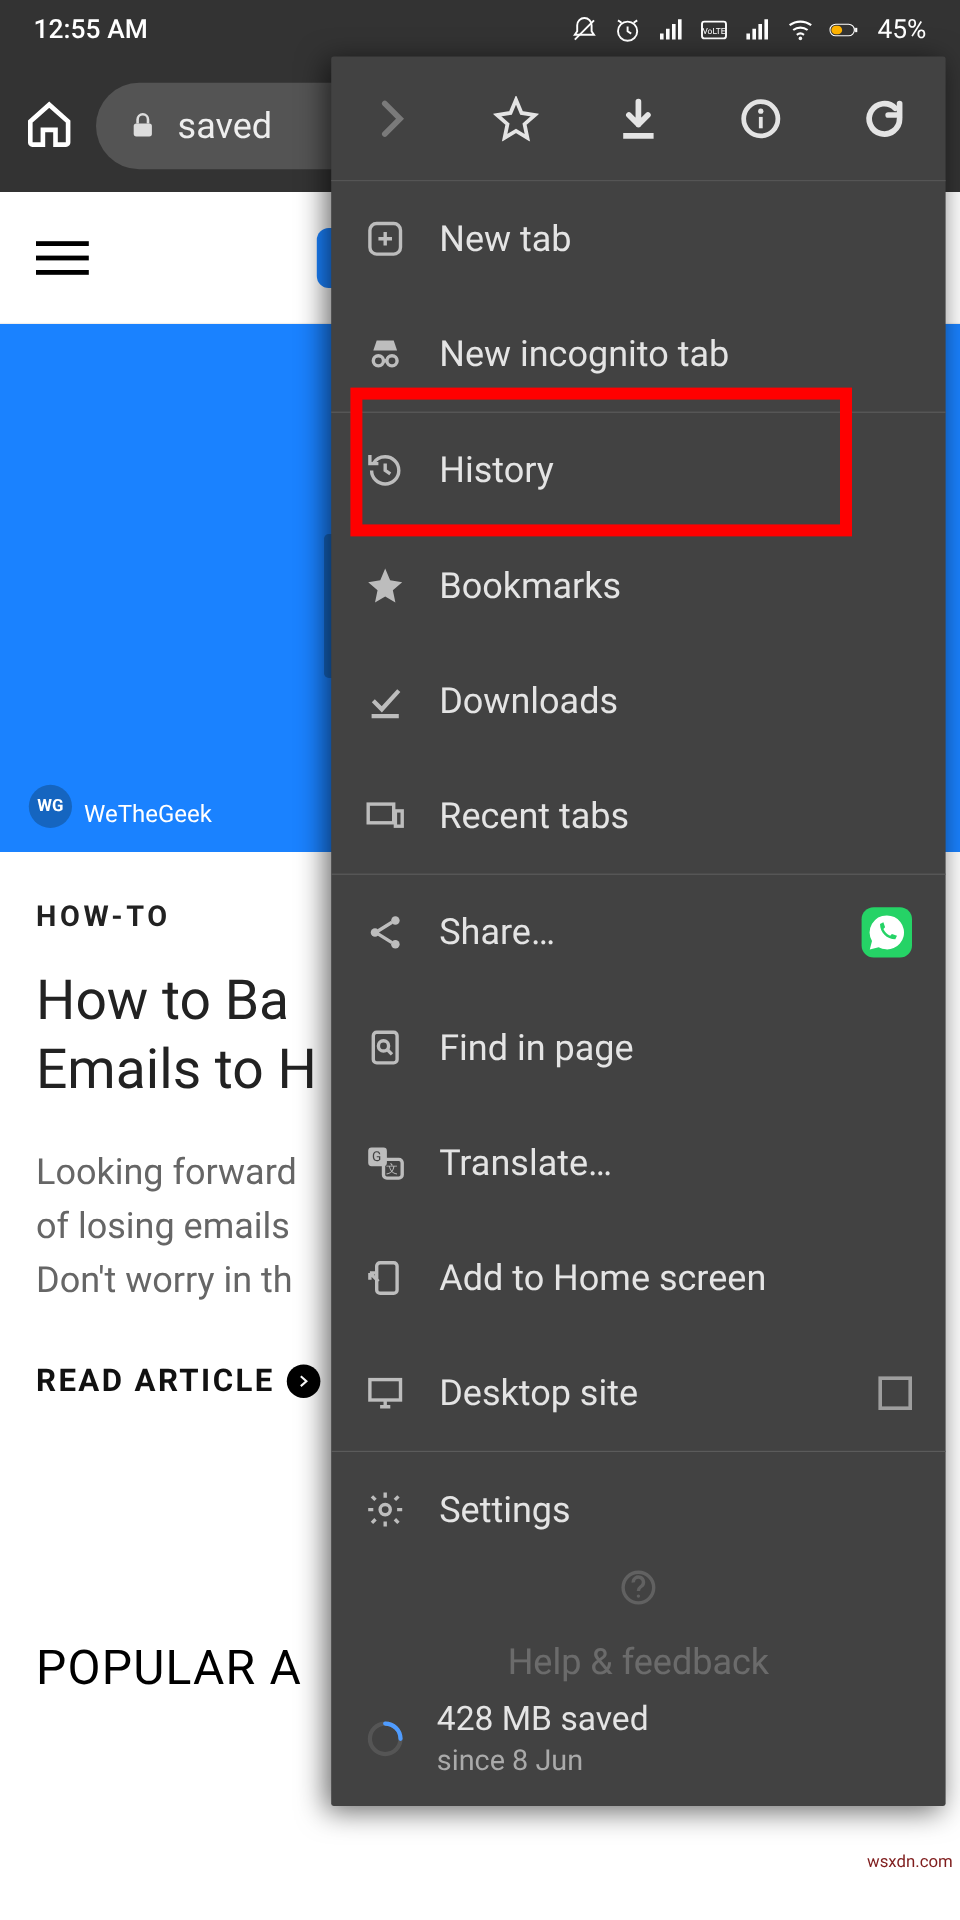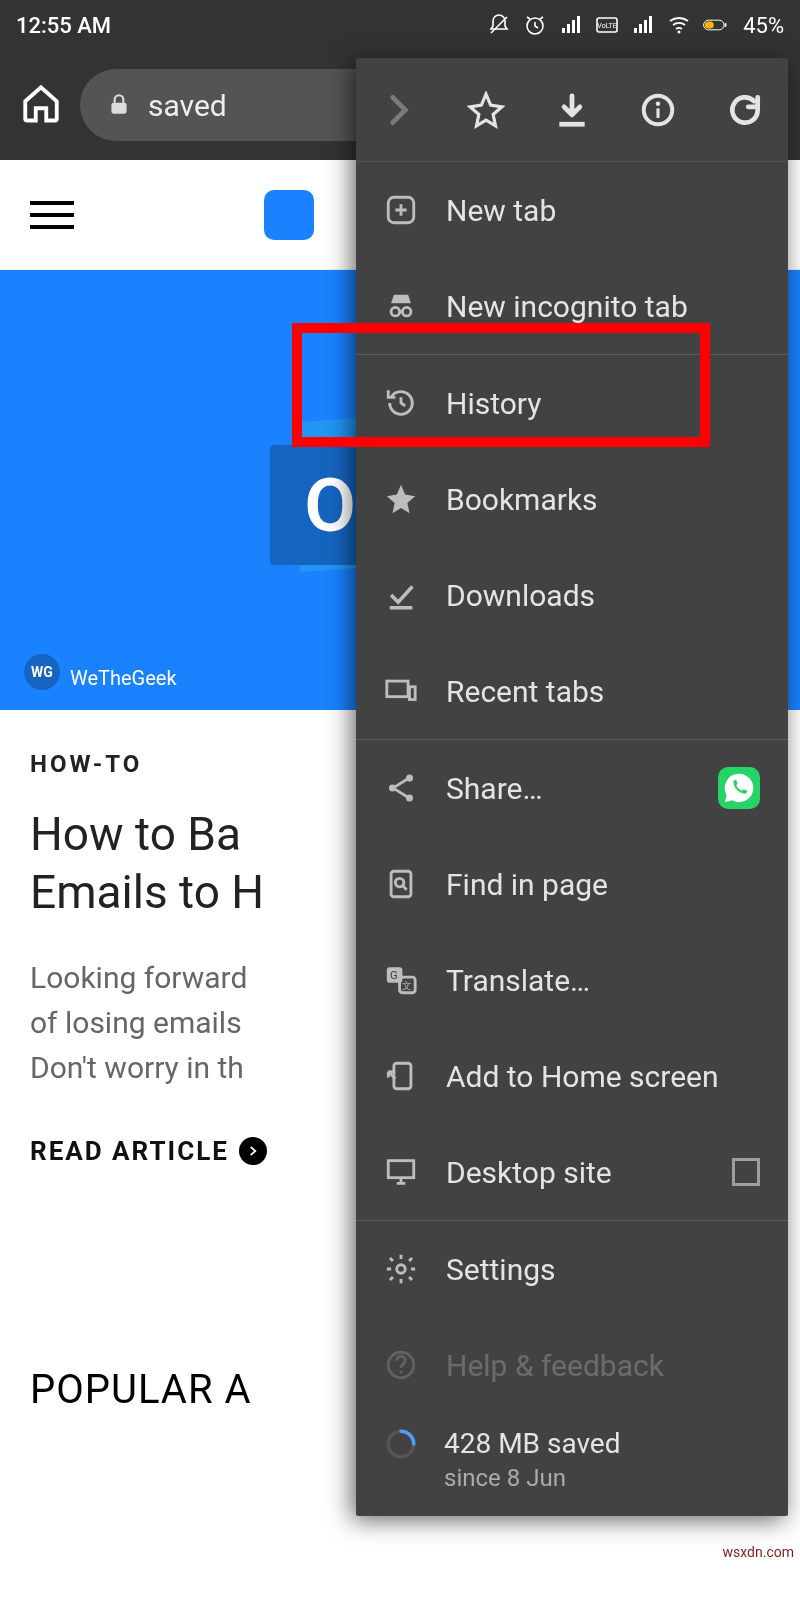--- a/index.html
+++ b/index.html
@@ -1,18 +1,18 @@
 <!DOCTYPE html>
 <html><head>
 <meta charset="utf-8">
 <style>
   * { box-sizing: border-box; margin: 0; padding: 0; }
   body { width: 800px; height: 1600px; font-family: Roboto, Arial, sans-serif; background: #fff; overflow: hidden; position: relative; }
   
-  .status-bar { height: 50px; background: #333; color: #fff; display: flex; align-items: center; padding: 0 16px; font-size: 22px; }
+  .status-bar { height: 50px; background: #333; color: #fff; display: flex; align-items: center; padding: 0 28px; font-size: 22px; }
   .status-time { font-weight: 500; }
   .status-spacer { flex: 1; }
   .status-icons { display: flex; align-items: center; gap: 12px; }
   .status-icons svg { width: 24px; height: 24px; fill: #fff; }
   .batt-wrap { display:flex; align-items:center; gap:16px; }
   .batt-txt { font-size: 22px; }
   
   .browser-bar { height: 110px; background: #333; display: flex; align-items: center; padding: 0 20px; gap: 18px; }
   .home-btn svg { width: 42px; height: 42px; fill:none; stroke:#fff; stroke-width:2.2; }
   .url-pill { flex:1; height: 72px; background: #545454; border-radius: 40px; display:flex; align-items:center; padding:0 26px; gap:16px; color:#eee; font-size:30px; overflow:hidden; }
@@ -34,33 +34,33 @@
   
   .article { padding: 40px 30px 20px; }
   .cat { font-size:24px; letter-spacing:3px; font-weight:700; color:#222; }
   .title { font-size:46px; font-weight:400; color:#222; margin-top:28px; line-height:1.25; }
   .excerpt { font-size:30px; color:#666; margin-top:34px; line-height:1.5; }
   .read { font-size:26px; letter-spacing:2px; font-weight:700; color:#111; margin-top:46px; display:flex; align-items:center; gap:10px;}
   .read-circle { width:28px; height:28px; border-radius:50%; background:#000; display:flex; align-items:center; justify-content:center; }
   .popular { font-size:40px; font-weight:400; color:#000; margin-top:200px; letter-spacing:1px; }
   
   
-  .menu { position:absolute; top:58px; right:12px; width:432px; background:#424242; border-radius:2px; box-shadow: -4px 4px 24px rgba(0,0,0,0.6); z-index:50; padding-bottom:20px; }
+  .menu { position:absolute; top:47px; right:12px; width:512px; background:#424242; border-radius:2px; box-shadow: -4px 4px 24px rgba(0,0,0,0.6); z-index:50; padding-bottom:20px; }
   .menu-iconrow { height:104px; display:flex; align-items:center; justify-content:space-around; border-bottom:1px solid #555; }
   .menu-iconrow .ic { width:40px; height:40px; display:flex; align-items:center; justify-content:center; }
   .menu-iconrow .ic svg { width:38px; height:38px; }
   .mi { display:flex; align-items:center; gap:28px; padding: 0 28px; height:96px; color:#e4e4e4; font-size:30px; position:relative; }
   .mi svg { width:34px; height:34px; flex-shrink:0; }
   .mi .trail { margin-left:auto; }
   .sep { height:1px; background:#5b5b5b; margin: 0 0; }
   .hilite { position:absolute; top:323px; right:90px; width:418px; height:124px; border:10px solid #ff0000; z-index:60; pointer-events:none; }
   .wa-sq { width:42px; height:42px; background:#25d366; border-radius:10px; display:flex; align-items:center; justify-content:center; }
   .checkbox { width:28px; height:28px; border:3px solid #9e9e9e; }
-  .faded { opacity:0.25; }
-  .saved-block { display:flex; gap:26px; padding: 14px 28px 4px; }
+  .faded { opacity:0.25;flex-direction:column; }
+  .saved-block { display:flex; align-items:center; gap:26px; padding: 14px 28px 4px; }
   .saved-block svg { width:34px; height:34px; flex-shrink:0; }
   .saved-lines { display:flex; flex-direction:column; gap:4px; }
   .saved-main { color:#e4e4e4; font-size:28px; }
   .saved-sub { color:#aaa; font-size:24px; }
   
   .watermark { position:absolute; right:6px; bottom:40px; font-size:14px; color:#7f1d1d; }
 </style>
 </head>
 <body>
 

